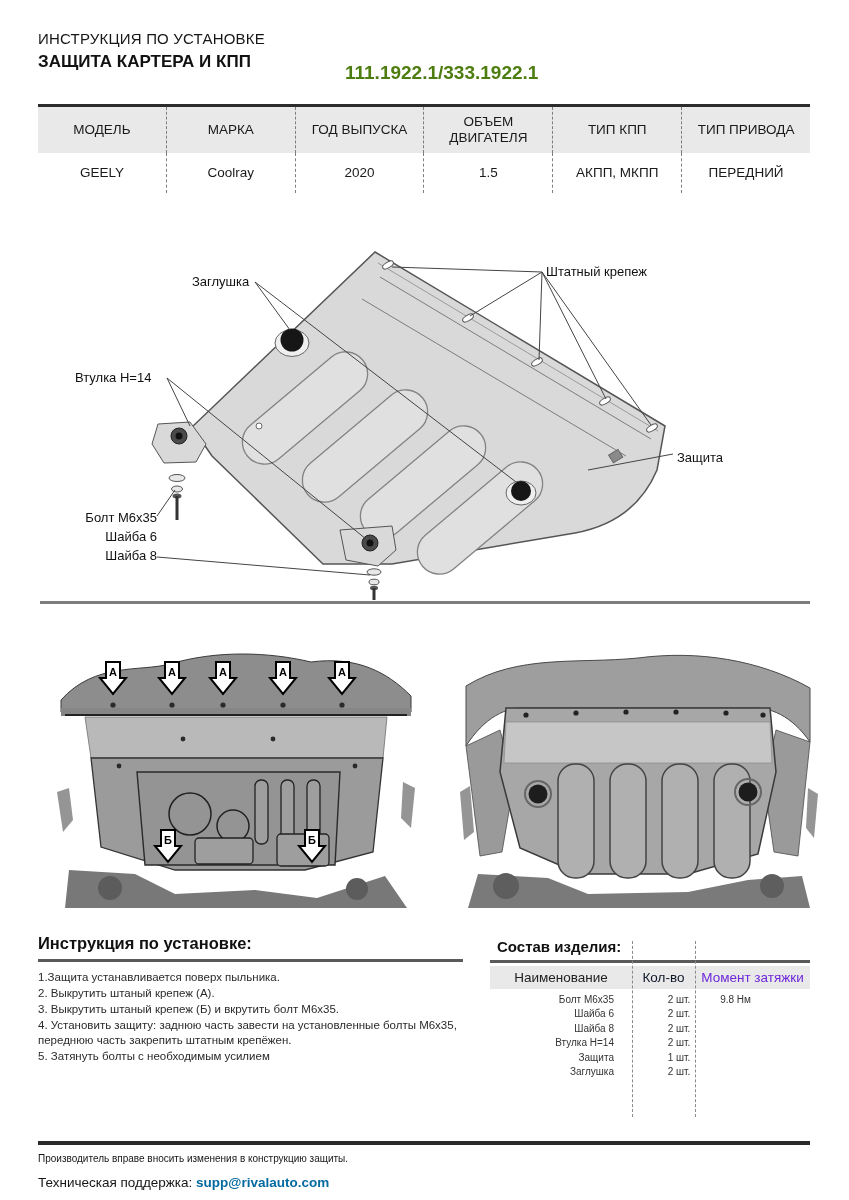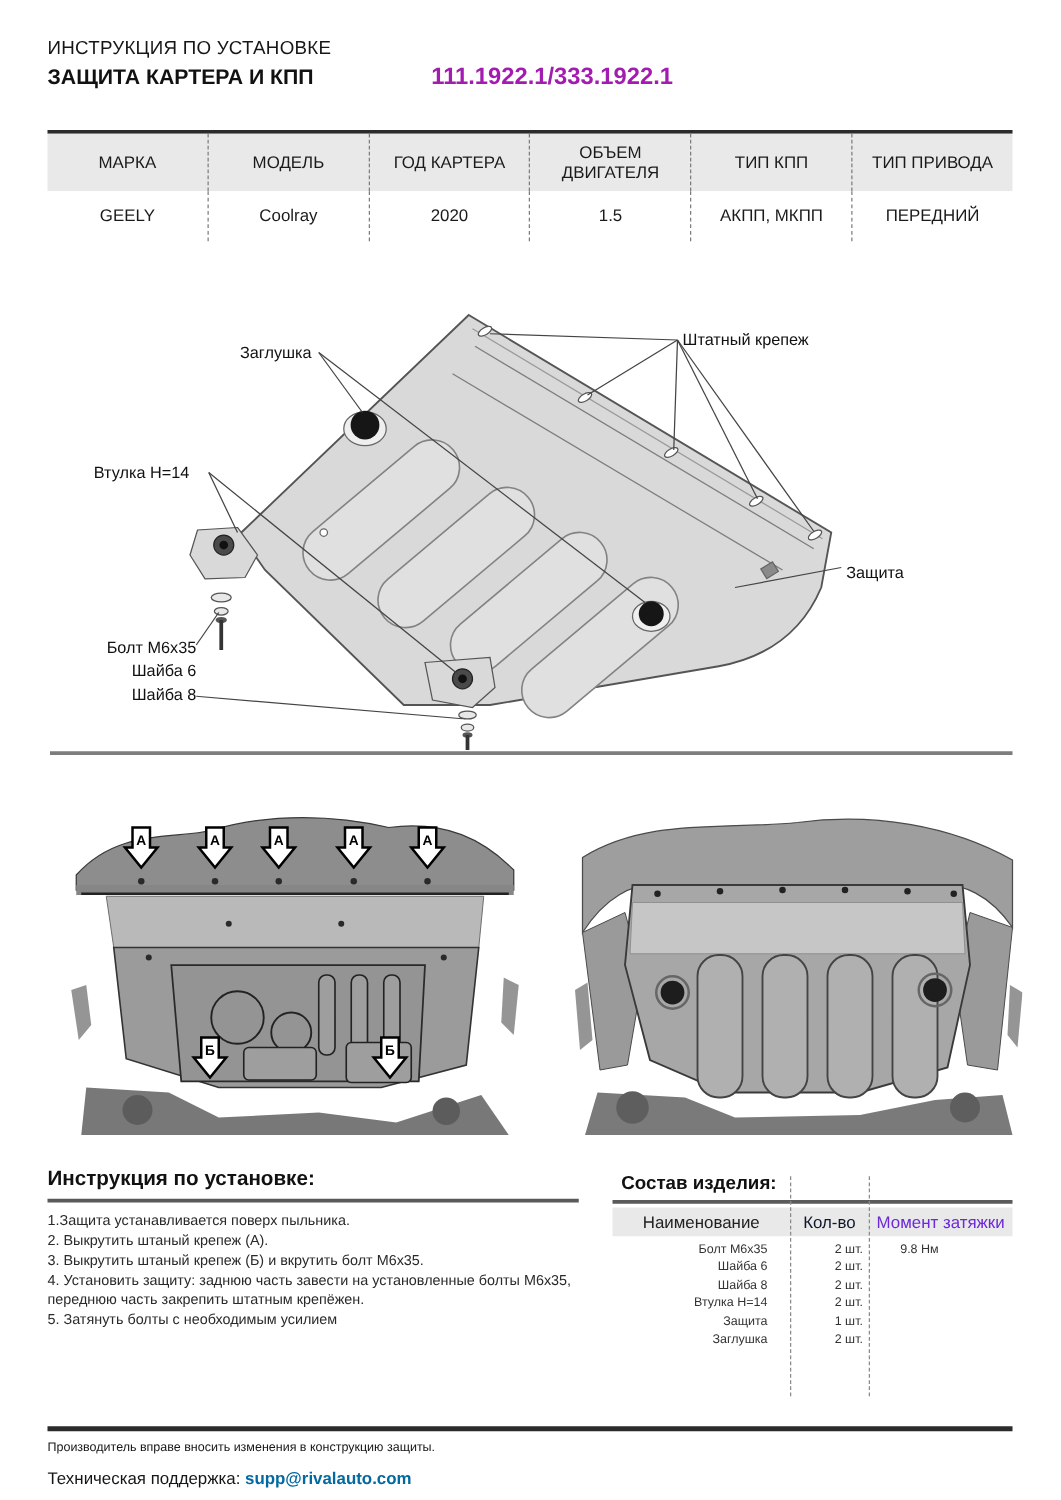--- a/index.html
+++ b/index.html
@@ -1,21 +1,21 @@
 <!DOCTYPE html>
 <html><head>
 <meta charset="utf-8">
 <style>
   html,body{margin:0;padding:0;background:#fff;}
   .page{position:relative;width:849px;height:1200px;background:#ffffff;overflow:hidden;
         font-family:"Liberation Sans","DejaVu Sans",sans-serif;color:#1a1a1a;border-radius:18px;}
   
   .hdr-line1{position:absolute;left:38px;top:30px;font-size:15px;letter-spacing:.2px;color:#161616;}
   .hdr-line2{position:absolute;left:38px;top:52px;font-size:17px;font-weight:bold;color:#111;}
-  .hdr-code{position:absolute;left:345px;top:51px;font-size:19px;font-weight:bold;color:#a21caf;}
+  .hdr-code{position:absolute;left:345px;top:62px;font-size:19px;font-weight:bold;color:#4d7c0f;}
   
   .spec{position:absolute;left:38px;top:104px;width:772px;border-top:3px solid #2b2b2b;}
   .spec-row{display:flex;width:100%;}
   .spec-row.head{background:#e9e9e9;}
   .spec-cell{flex:1 1 0;min-height:46px;display:flex;align-items:center;justify-content:center;
              text-align:center;font-size:13.5px;line-height:1.18;padding:2px 6px;box-sizing:border-box;
              border-left:1px dashed #7e7e7e;}
   .spec-cell:first-child{border-left:none;}
   .spec-row.body .spec-cell{min-height:40px;background:#fff;}
   
@@ -56,23 +56,23 @@
 <body>
 
 <div class="page">
 
   <div class="hdr-line1">ИНСТРУКЦИЯ ПО УСТАНОВКЕ</div>
   <div class="hdr-line2">ЗАЩИТА КАРТЕРА И КПП</div>
   <div class="hdr-code">111.1922.1/333.1922.1</div>
 
   <div class="spec">
     <div class="spec-row head">
+      <div class="spec-cell">МОДЕЛЬ</div>
       <div class="spec-cell">МАРКА</div>
-      <div class="spec-cell">МОДЕЛЬ</div>
-      <div class="spec-cell">ГОД КАРТЕРА</div>
+      <div class="spec-cell">ГОД ВЫПУСКА</div>
       <div class="spec-cell">ОБЪЕМ ДВИГАТЕЛЯ</div>
       <div class="spec-cell">ТИП КПП</div>
       <div class="spec-cell">ТИП ПРИВОДА</div>
     </div>
     <div class="spec-row body">
       <div class="spec-cell">GEELY</div>
       <div class="spec-cell">Coolray</div>
       <div class="spec-cell">2020</div>
       <div class="spec-cell">1.5</div>
       <div class="spec-cell">АКПП, МКПП</div>

